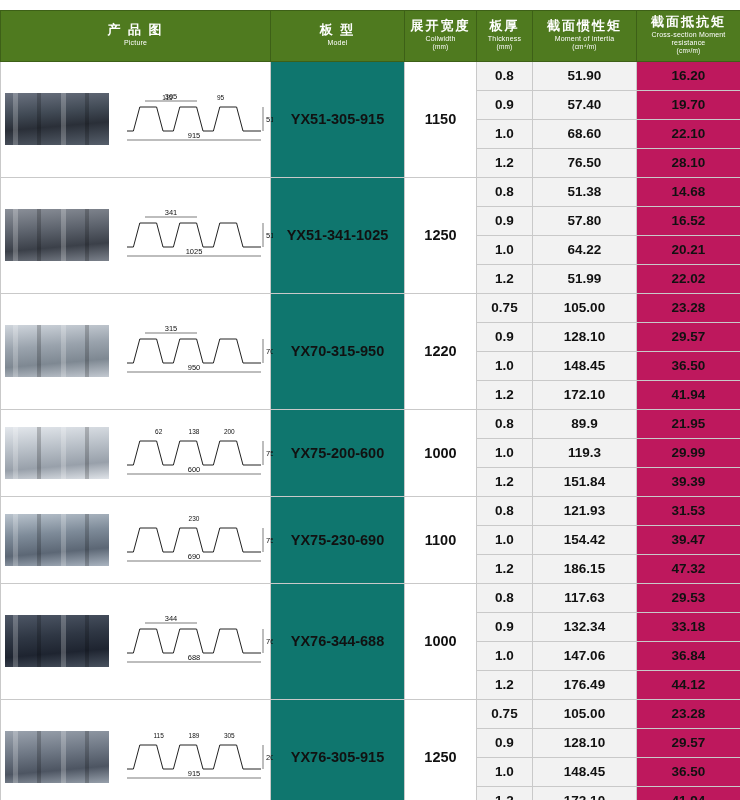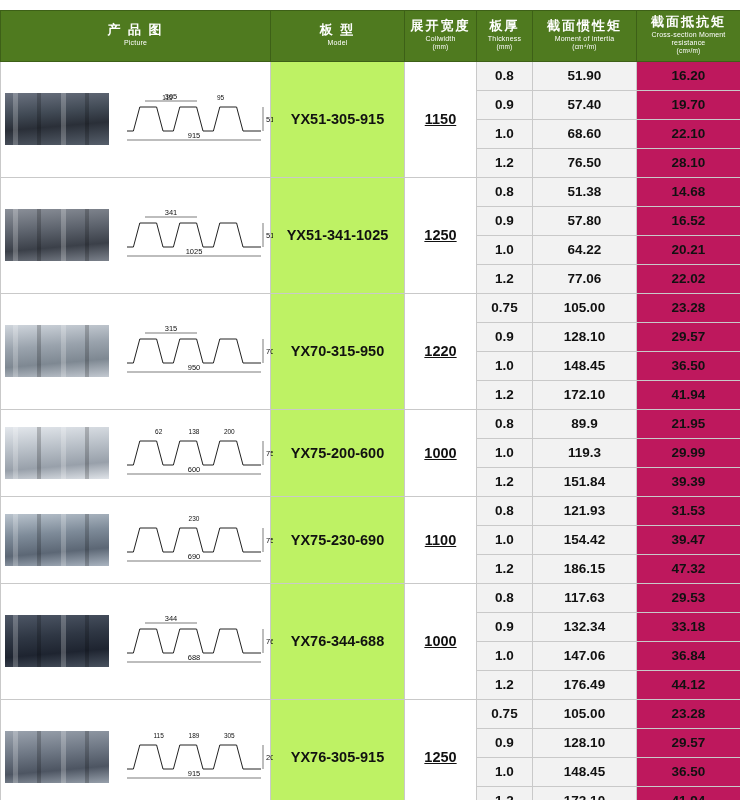--- a/index.html
+++ b/index.html
@@ -56,27 +56,26 @@
     vertical-align: middle;
     color: #111;
   }
   td.pic {
     background: #ffffff;
     padding: 0;
   }
   td.model {
     font-size: 14.5px;
     font-weight: bold;
-    background: #bef264;
+    background: #0f766e;
   }
   td.coil {
     font-size: 14.5px;
     font-weight: bold;
     background: #ffffff;
-    text-decoration: underline;
   }
   td.num {
     font-size: 13.5px;
     font-weight: bold;
     height: 29px;
     background: #f2f2f2;
   }
   td.thk { background: #f2f2f2; }
   td.moi { background: #f2f2f2; }
   td.res { background: #be185d; }
@@ -263,21 +262,21 @@
           <td class="num moi">57.80</td>
           <td class="num res">16.52</td>
         </tr>
         <tr>
           <td class="num thk">1.0</td>
           <td class="num moi">64.22</td>
           <td class="num res">20.21</td>
         </tr>
         <tr>
           <td class="num thk">1.2</td>
-          <td class="num moi">77.06</td>
+          <td class="num moi">51.99</td>
           <td class="num res">22.02</td>
         </tr>
         <tr>
           <td class="pic" rowspan="4">
             <div class="piccell">
               <div class="photo ph-c">
                 <div class="rib" style="left: 8px;"></div>
                 <div class="ribd" style="left: 32px;"></div>
                 <div class="rib" style="left: 56px;"></div>
                 <div class="ribd" style="left: 80px;"></div>

